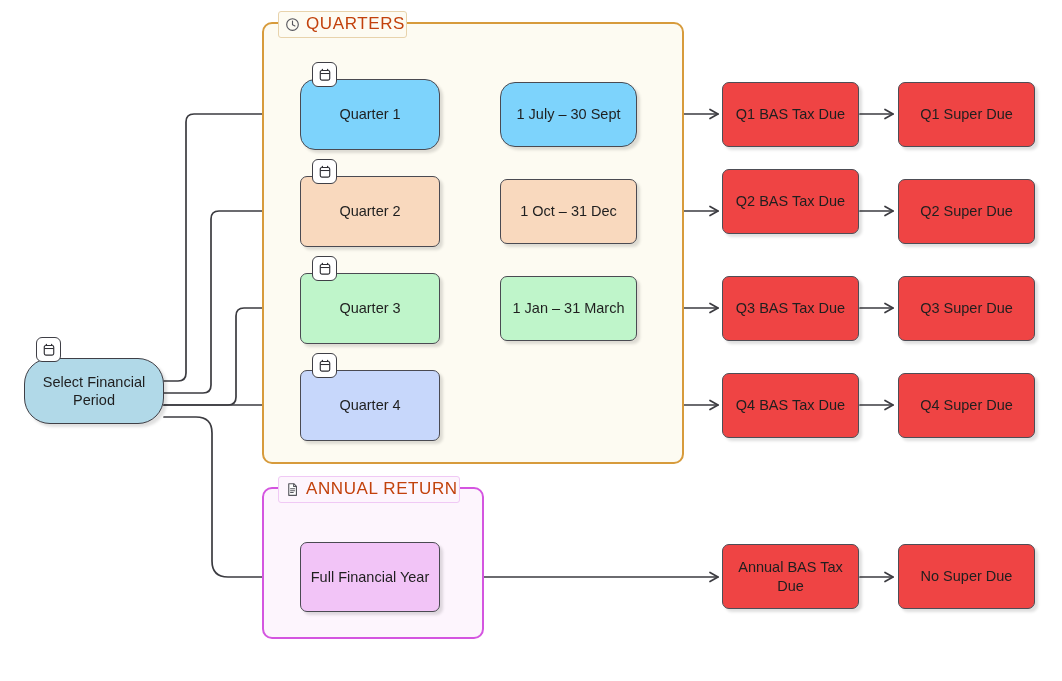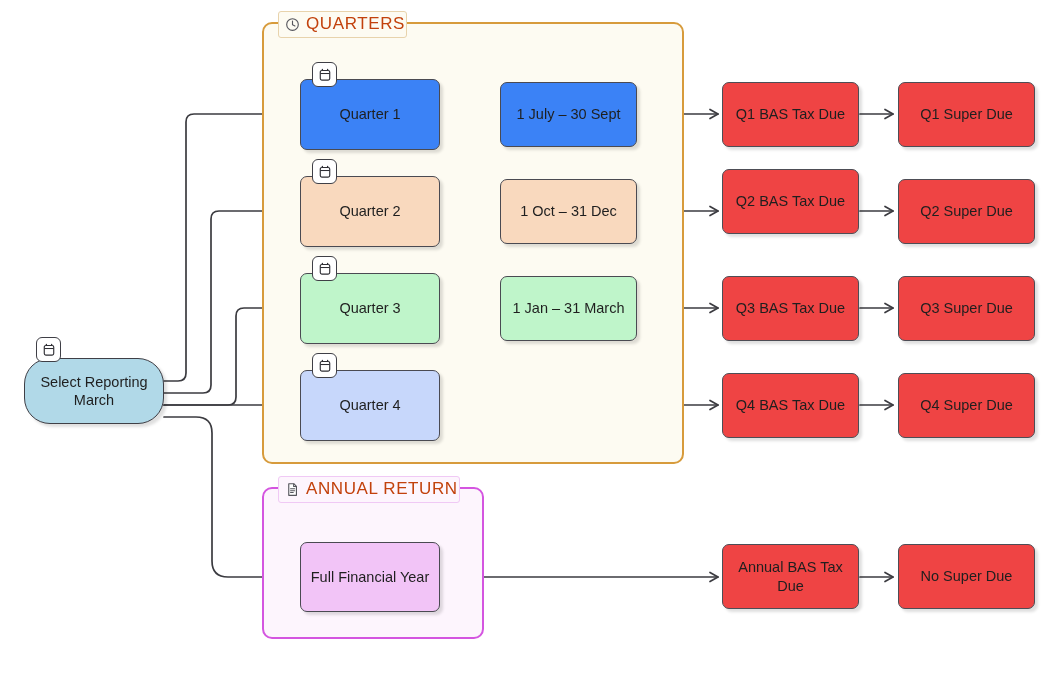--- a/index.html
+++ b/index.html
@@ -53,21 +53,21 @@
     text-align:center;
     font-size:14.5px;
     color:#1f1f1f;
     line-height:1.25;
     border:1.6px solid #4a4a52;
     border-radius:7px;
     box-shadow:3px 3px 3px rgba(0,0,0,.13);
     padding:0 6px;
   }
   .node.plain{background:#ef4444;border-color:#4d4d55;}
-  .node.q1{background:#3b82f6;}
+  .node.q1{background:#7dd3fc;border-radius:15px;}
   .node.q2{background:#f9d9be;}
   .node.q3{background:#bff5ca;}
   .node.q4{background:#c7d7fb;}
   .node.annualbox{background:#f2c4f7;}
 
   
   .node.start{
     background:#b1d9e8;
     border-radius:26px;
     border:1.6px solid #3f3f46;
@@ -155,21 +155,21 @@
   </div>
 
   <div class="badge" style="left:36px;top:337px;">
     <svg viewBox="0 0 16 16" width="14" height="14">
       <path d="M5,1.6 L5,3.4 M11,1.6 L11,3.4" stroke="#2f2f35" stroke-width="1.5" stroke-linecap="round"></path>
       <rect x="2.6" y="2.9" width="10.8" height="11" rx="1.8" fill="#ffffff" stroke="#2f2f35" stroke-width="1.3"></rect>
       <path d="M2.7,6.3 L13.3,6.3" stroke="#2f2f35" stroke-width="1.2"></path>
     </svg>
   </div>
   <div class="node start" style="left:24px;top:358px;width:140px;height:66px;">
-    <span>Select Reporting March</span>
+    <span>Select Financial Period</span>
   </div>
 
   <div class="badge" style="left:312px;top:62px;">
     <svg viewBox="0 0 16 16" width="14" height="14">
       <path d="M5,1.6 L5,3.4 M11,1.6 L11,3.4" stroke="#2f2f35" stroke-width="1.5" stroke-linecap="round"></path>
       <rect x="2.6" y="2.9" width="10.8" height="11" rx="1.8" fill="#ffffff" stroke="#2f2f35" stroke-width="1.3"></rect>
       <path d="M2.7,6.3 L13.3,6.3" stroke="#2f2f35" stroke-width="1.2"></path>
     </svg>
   </div>
   <div class="node q1" style="left:300px;top:79px;width:140px;height:71px;">

